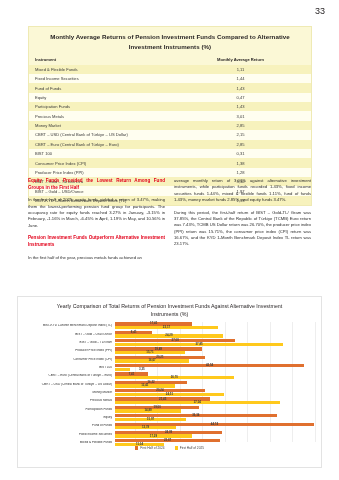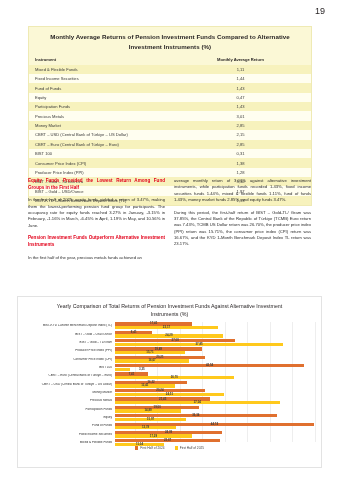--- a/index.html
+++ b/index.html
@@ -200,21 +200,21 @@
   }
   .swatch { width: 3.2px; height: 3.2px; }
   .sw24 { background: #e0702f; }
   .sw25 { background: #ffc91c; }
 </style>
 </head>
 <body>
 
 <div class="page">
 
-  <div class="page-number">19</div>
+  <div class="page-number">33</div>
 
   <div class="table-wrap">
     <div class="table-title">Monthly Average Returns of Pension Investment Funds Compared to Alternative Investment Instruments (%)</div>
     <table class="data">
       <thead>
         <tr>
           <th>Instrument</th>
           <th class="num">Monthly Average Return</th>
         </tr>
       </thead>

